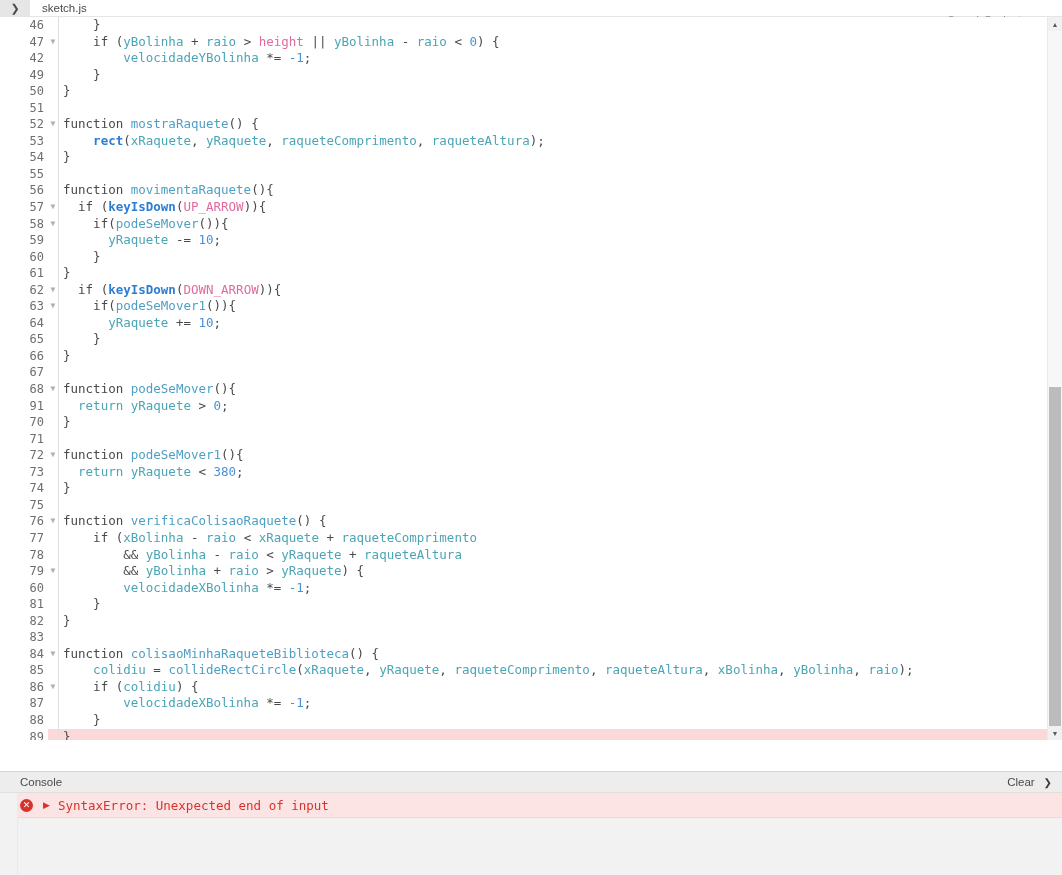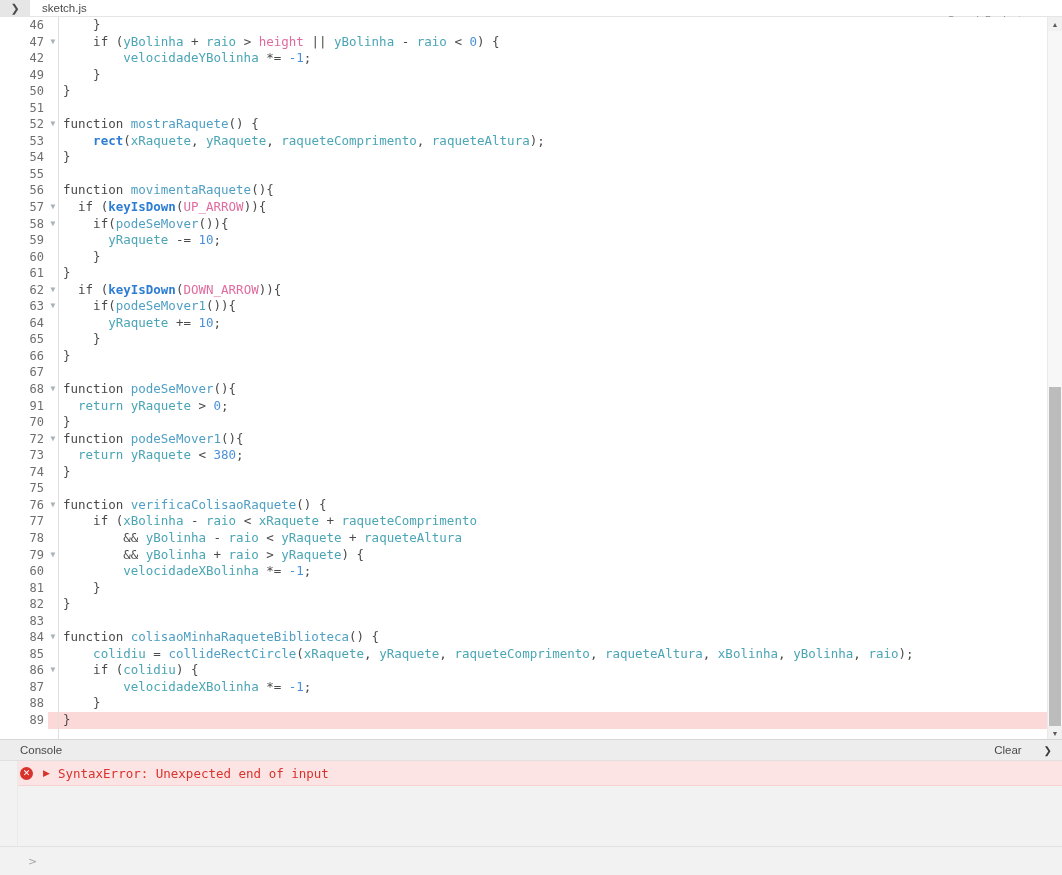--- a/index.html
+++ b/index.html
@@ -162,21 +162,21 @@
     top: 370px;
     height: 340px;
     background: #bcbcbc;
     cursor: pointer;
   }
 
   
   #console {
     position: absolute;
     left: 0; right: 0; bottom: 0;
-    height: 136px;
+    height: 104px;
     background: #f2f2f2;
     border-top: 1px solid #d6d6d6;
     box-sizing: border-box;
   }
   #console-header {
     height: 21px;
     background: #ededed;
     border-bottom: 1px solid #e0e0e0;
     display: flex;
     align-items: center;
@@ -186,21 +186,21 @@
   #console-title {
     padding-left: 20px;
     font-size: 11.5px;
     color: #4a4a4a;
   }
   #console-actions {
     position: absolute;
     right: 10px;
     display: flex;
     align-items: center;
-    gap: 22px;
+    gap: 9px;
   }
   #console-clear {
     font-size: 11.5px;
     color: #4a4a4a;
     cursor: pointer;
   }
   #console-collapse {
     font-size: 10px;
     color: #3a3a3a;
     cursor: pointer;
@@ -306,20 +306,21 @@
       <div class="code-line"><div class="gut">61</div><div class="fold"></div><div class="txt"><span class="t-pun">}</span></div></div>
       <div class="code-line"><div class="gut">62</div><div class="fold">▼</div><div class="txt"><span class="t-kw">  if (</span><span class="t-bi">keyIsDown</span><span class="t-pun">(</span><span class="t-const">DOWN_ARROW</span><span class="t-pun">)){</span></div></div>
       <div class="code-line"><div class="gut">63</div><div class="fold">▼</div><div class="txt"><span class="t-kw">    if(</span><span class="t-fn">podeSeMover1</span><span class="t-pun">()){</span></div></div>
       <div class="code-line"><div class="gut">64</div><div class="fold"></div><div class="txt"><span class="t-var">      yRaquete</span><span class="t-op"> += </span><span class="t-num">10</span><span class="t-pun">;</span></div></div>
       <div class="code-line"><div class="gut">65</div><div class="fold"></div><div class="txt"><span class="t-pun">    }</span></div></div>
       <div class="code-line"><div class="gut">66</div><div class="fold"></div><div class="txt"><span class="t-pun">}</span></div></div>
       <div class="code-line"><div class="gut">67</div><div class="fold"></div><div class="txt"><span class="t-pun"></span></div></div>
       <div class="code-line"><div class="gut">68</div><div class="fold">▼</div><div class="txt"><span class="t-kw">function </span><span class="t-fn">podeSeMover</span><span class="t-pun">(){</span></div></div>
       <div class="code-line"><div class="gut">91</div><div class="fold"></div><div class="txt"><span class="t-var">  return yRaquete</span><span class="t-op"> &gt; </span><span class="t-num">0</span><span class="t-pun">;</span></div></div>
       <div class="code-line"><div class="gut">70</div><div class="fold"></div><div class="txt"><span class="t-pun">}</span></div></div>
+      <div class="code-line"><div class="gut">71</div><div class="fold"></div><div class="txt"><span class="t-pun"></span></div></div>
       <div class="code-line"><div class="gut">72</div><div class="fold">▼</div><div class="txt"><span class="t-kw">function </span><span class="t-fn">podeSeMover1</span><span class="t-pun">(){</span></div></div>
       <div class="code-line"><div class="gut">73</div><div class="fold"></div><div class="txt"><span class="t-var">  return yRaquete</span><span class="t-op"> &lt; </span><span class="t-num">380</span><span class="t-pun">;</span></div></div>
       <div class="code-line"><div class="gut">74</div><div class="fold"></div><div class="txt"><span class="t-pun">}</span></div></div>
       <div class="code-line"><div class="gut">75</div><div class="fold"></div><div class="txt"><span class="t-pun"></span></div></div>
       <div class="code-line"><div class="gut">76</div><div class="fold">▼</div><div class="txt"><span class="t-kw">function </span><span class="t-fn">verificaColisaoRaquete</span><span class="t-pun">() {</span></div></div>
       <div class="code-line"><div class="gut">77</div><div class="fold"></div><div class="txt"><span class="t-kw">    if (</span><span class="t-var">xBolinha</span><span class="t-op"> - </span><span class="t-var">raio</span><span class="t-op"> &lt; </span><span class="t-var">xRaquete</span><span class="t-op"> + </span><span class="t-var">raqueteComprimento</span></div></div>
       <div class="code-line"><div class="gut">78</div><div class="fold"></div><div class="txt"><span class="t-op">        &amp;&amp; </span><span class="t-var">yBolinha</span><span class="t-op"> - </span><span class="t-var">raio</span><span class="t-op"> &lt; </span><span class="t-var">yRaquete</span><span class="t-op"> + </span><span class="t-var">raqueteAltura</span></div></div>
       <div class="code-line"><div class="gut">79</div><div class="fold">▼</div><div class="txt"><span class="t-op">        &amp;&amp; </span><span class="t-var">yBolinha</span><span class="t-op"> + </span><span class="t-var">raio</span><span class="t-op"> &gt; </span><span class="t-var">yRaquete</span><span class="t-pun">) {</span></div></div>
       <div class="code-line"><div class="gut">60</div><div class="fold"></div><div class="txt"><span class="t-var">        velocidadeXBolinha</span><span class="t-op"> *= </span><span class="t-num">-1</span><span class="t-pun">;</span></div></div>
       <div class="code-line"><div class="gut">81</div><div class="fold"></div><div class="txt"><span class="t-pun">    }</span></div></div>

